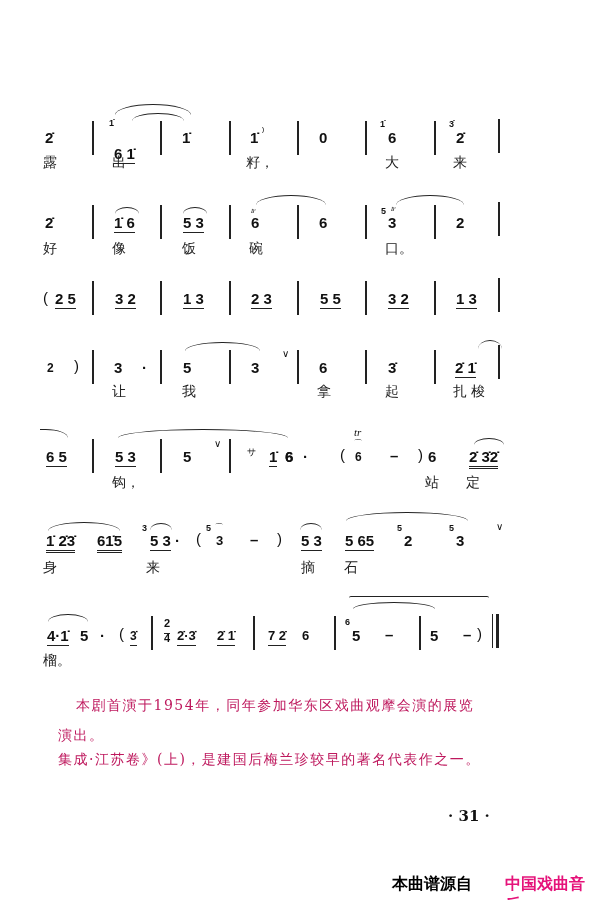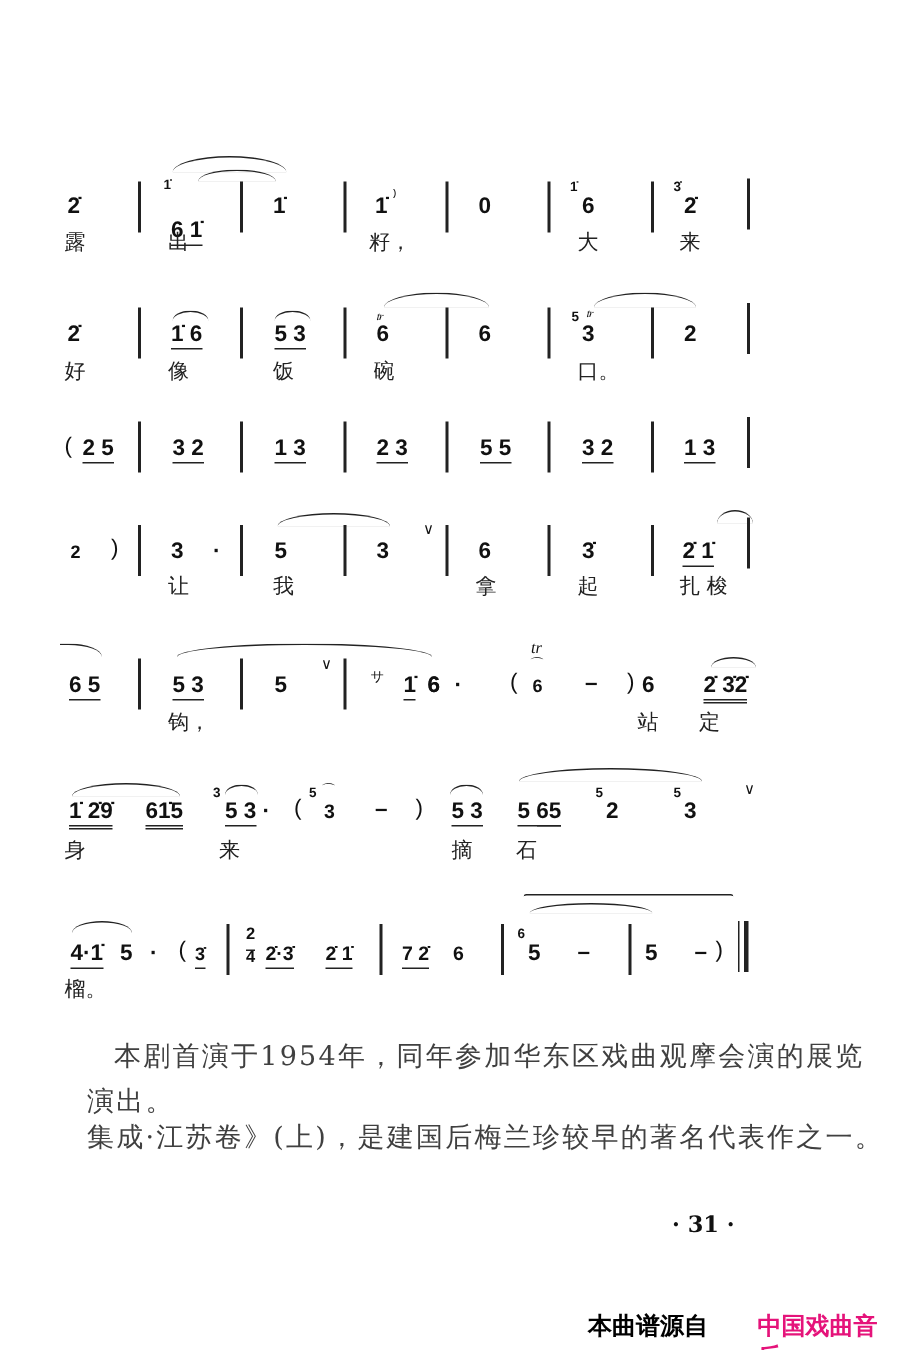--- a/index.html
+++ b/index.html
@@ -23,22 +23,22 @@
   .grace {
     position: absolute; font-family: "Liberation Sans", sans-serif; font-weight: bold; font-size: 9px; line-height: 9px;
   }
   .mark {
     position: absolute; font-family: "Liberation Serif", serif; font-size: 11px; line-height: 11px;
   }
   .slur {
     position: absolute; border-top: 1.5px solid #222; border-radius: 50% 50% 0 0 / 100% 100% 0 0; height: 8px;
   }
   .para {
-    position: absolute; left: 60px; width: 460px; font-family: "DejaVu Serif", serif; font-size: 18px;
-    line-height: 30px; color: #404040; letter-spacing: 1.5px;
+    position: absolute; left: 60px; width: 460px; font-family: "DejaVu Serif", serif; font-size: 14px;
+    line-height: 30px; color: #be185d; letter-spacing: 1.5px;
   }
   .pagenum {
     position: absolute; left: 448px; top: 807px; font-family: "DejaVu Serif", serif; font-size: 15px; font-weight: bold;
   }
   .wm-left {
     position: absolute; left: 392px; top: 874px; font-family: "DejaVu Sans", sans-serif; font-weight: bold; font-size: 16px; color: #000;
   }
   .wm-right {
     position: absolute; left: 505px; top: 874px; font-family: "DejaVu Sans", sans-serif; font-weight: bold; font-size: 16px;
   }
@@ -176,21 +176,21 @@
   <span class="lyric" style="left:112px; top:474px;">钩，</span>
   <span class="lyric" style="left:425px; top:474px;">站</span>
   <span class="lyric" style="left:466px; top:474px;">定</span>
 </div>
 
 <div class="row" style="top:0;">
   <span class="slur" style="left:48px; top:522px; width:72px; height:8px;"></span>
   <span class="slur" style="left:150px; top:523px; width:22px; height:6px;"></span>
   <span class="slur" style="left:300px; top:523px; width:22px; height:6px;"></span>
   <span class="slur" style="left:346px; top:512px; width:122px; height:8px;"></span>
-  <span class="note ul2" style="left:46px; top:533px;"><span>1̇</span> <span>2̇9̇</span></span>
+  <span class="note ul2" style="left:46px; top:533px;"><span>1̇</span> <span>2̇3̇</span></span>
   <span class="note ul2" style="left:97px; top:533px;">61̇5</span>
   <span class="grace" style="left:142px; top:524px;">3</span>
   <span class="note ul" style="left:150px; top:533px;">5 3</span>
   <span class="note" style="left:175px; top:533px;">·</span>
   <span class="note" style="left:196px; top:531px; font-weight:normal;">(</span>
   <span class="grace" style="left:206px; top:524px;">5</span>
   <span class="mark" style="left:214px; top:522px; font-size:10px;">⌒</span>
   <span class="note" style="left:216px; top:533px; font-size:13px;">3</span>
   <span class="note" style="left:250px; top:532px;">–</span>
   <span class="note" style="left:277px; top:531px; font-weight:normal;">)</span>

